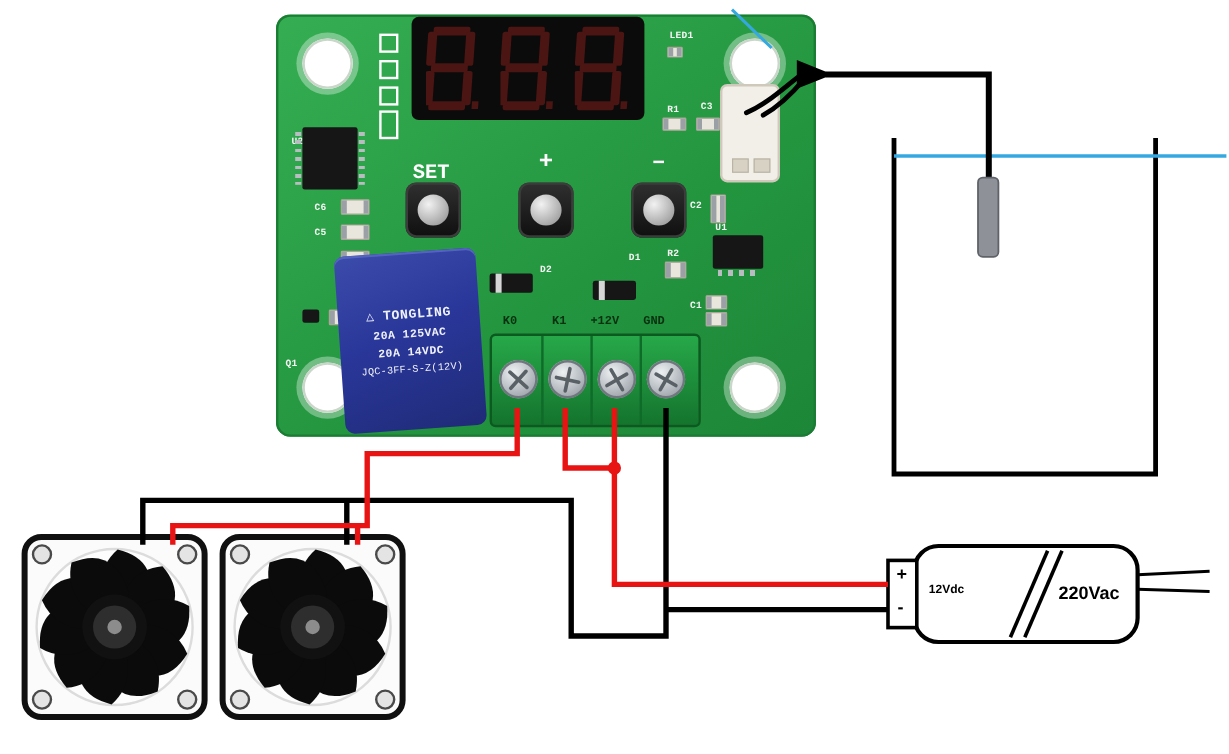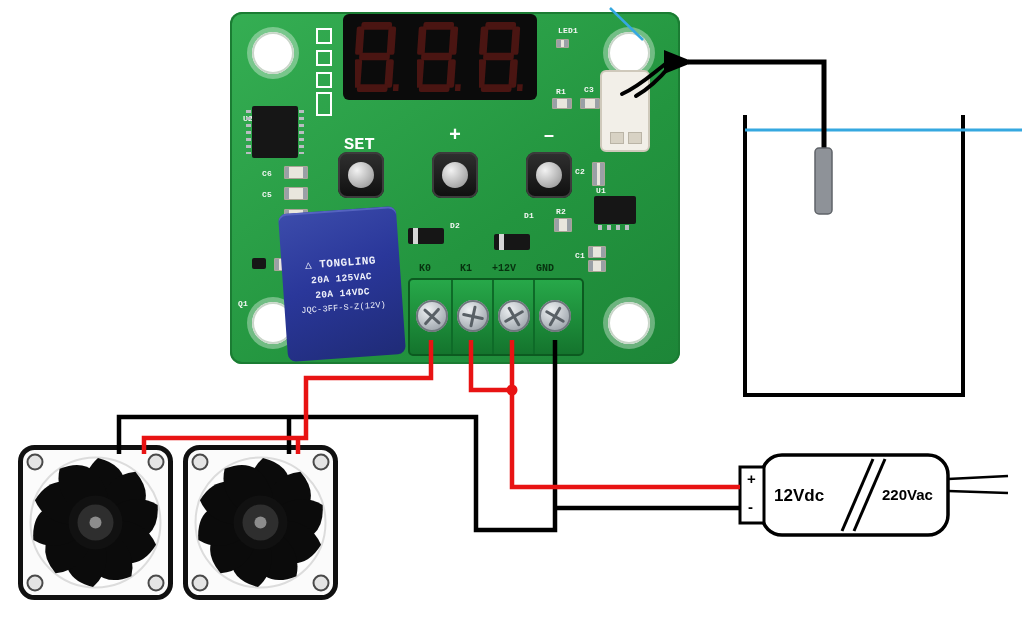--- a/index.html
+++ b/index.html
@@ -259,16 +259,16 @@
 
     <path d="M431,340 L431,378 L306,378 L306,438 L144,438 L144,454" fill="none" stroke-width="4.5" stroke="#e81313"></path>
     <path d="M298,438 L298,454" fill="none" stroke-width="4.5" stroke="#e81313"></path>
     <path d="M471,340 L471,390 L512,390" fill="none" stroke-width="4.5" stroke="#e81313"></path>
     <path d="M512,340 L512,487 L740,487" fill="none" stroke-width="4.5" stroke="#e81313"></path>
     <circle cx="512" cy="390" r="5.5" fill="#e81313"></circle>
   </svg>
 
   <span class="ps-text" style="left:747px;top:470px;font-size:15px;">+</span>
   <span class="ps-text" style="left:748px;top:498px;font-size:15px;">-</span>
-  <span class="ps-text" style="left:774px;top:486px;font-size:17px;">12Vdc</span>
+  <span class="ps-text" style="left:774px;top:486px;font-size:10px;">12Vdc</span>
   <span class="ps-text" style="left:882px;top:486px;font-size:15px;">220Vac</span>
 
 </div>
 
 </body></html>

